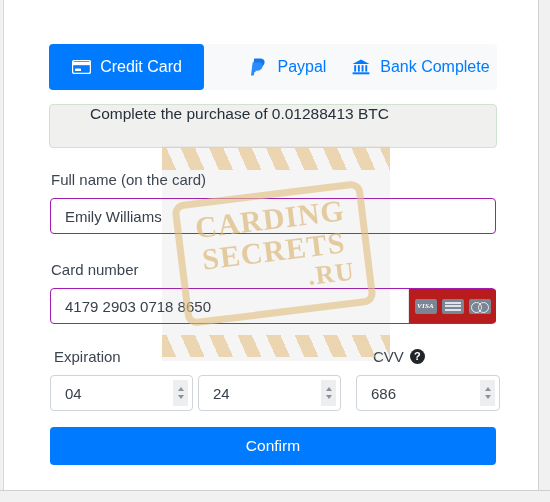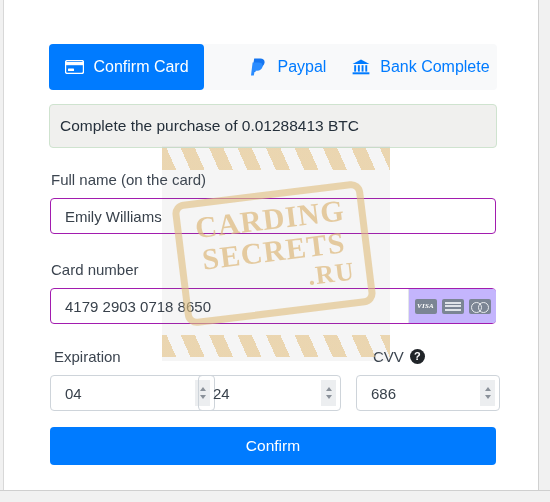--- a/index.html
+++ b/index.html
@@ -82,22 +82,21 @@
   
   #alert {
     position: absolute;
     left: 45px; top: 104px;
     width: 448px; height: 44px;
     box-sizing: border-box;
     background: #f0f0ee;
     border: 1px solid #cfe3cf;
     border-radius: 4px;
     display: flex;
-    align-items: center;
-    padding-left: 10px;
+    padding-left: 40px;
     font-size: 15.5px;
     color: #25303b;
   }
 
   
   .field-label {
     position: absolute;
     font-size: 15px;
     color: #3c4550;
   }
@@ -116,21 +115,21 @@
   #fullname-label { left: 47px; top: 171px; }
   #fullname-input { left: 46px; top: 198px; width: 446px; height: 36px; }
 
   #cardnumber-label { left: 47px; top: 261px; }
   #cardnumber-input { left: 46px; top: 288px; width: 446px; height: 36px; padding-right: 57px; }
 
   #card-brands {
     position: absolute;
     left: 404px; top: 289px;
     width: 87px; height: 34px;
-    background: #c4b5fd;
+    background: #b91c1c;
     border-left: 1px solid #e3e6e9;
     border-radius: 0 3px 3px 0;
     display: flex;
     align-items: center;
     justify-content: center;
     gap: 5px;
   }
   .brand {
     width: 22px; height: 15px;
     border-radius: 2px;
@@ -216,21 +215,21 @@
   }
   .spinner span {
     display: block;
     width: 0; height: 0;
     border-left: 3.5px solid transparent;
     border-right: 3.5px solid transparent;
   }
   .spinner span.up   { border-bottom: 4px solid #8a919a; }
   .spinner span.down { border-top: 4px solid #8a919a; }
 
-  #exp-month { left: 46px;  top: 375px; width: 165px; padding-left: 20px; }
+  #exp-month { left: 46px;  top: 375px; width: 143px; padding-left: 20px; }
   #exp-year  { left: 194px; top: 375px; width: 143px; }
   #cvv-box   { left: 352px; top: 375px; width: 144px; }
 
   
   #confirm-button {
     position: absolute;
     left: 46px; top: 427px;
     width: 446px; height: 38px;
     background: #007bff;
     border: 0;
@@ -299,21 +298,21 @@
     <div id="tabbar">
 
       <div class="tab tab-credit active">
         <span class="tab-icon">
           <svg width="19" height="14" viewBox="0 0 19 14">
             <rect x="0.5" y="0.5" width="18" height="13" rx="2" fill="none" stroke="#ffffff" stroke-width="1.4"></rect>
             <rect x="1" y="2" width="17" height="3.2" fill="#ffffff"></rect>
             <rect x="3" y="8.4" width="6" height="2.6" rx="0.6" fill="#ffffff"></rect>
           </svg>
         </span>
-        <span>Confirm Card</span>
+        <span>Credit Card</span>
       </div>
 
       <div class="tab tab-paypal">
         <span class="tab-icon">
           <svg width="15" height="18" viewBox="0 0 15 18">
             <path d="M3.2 0.6h6.1c3 0 4.7 1.6 4.2 4.3-0.5 2.7-2.7 4.3-5.6 4.3H5.3L4.4 14H1.0z" fill="#1475f0"></path>
             <path d="M1.6 4.4h5.9c2.9 0 4.5 1.5 4.1 4.1-0.5 2.6-2.6 4.2-5.4 4.2H3.7L2.8 17.6H0z" fill="#2a8cff"></path>
           </svg>
         </span>
         <span>Paypal</span>

